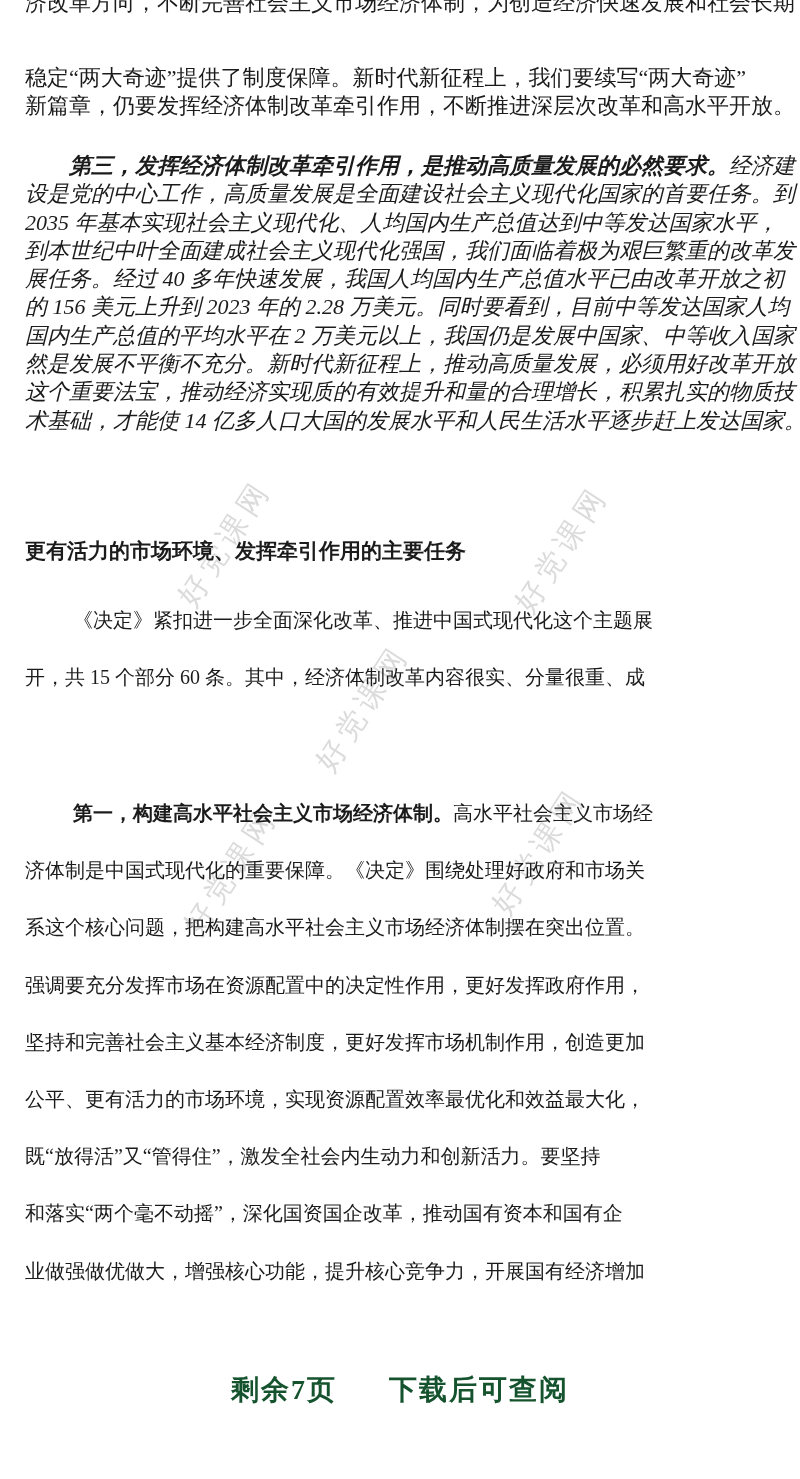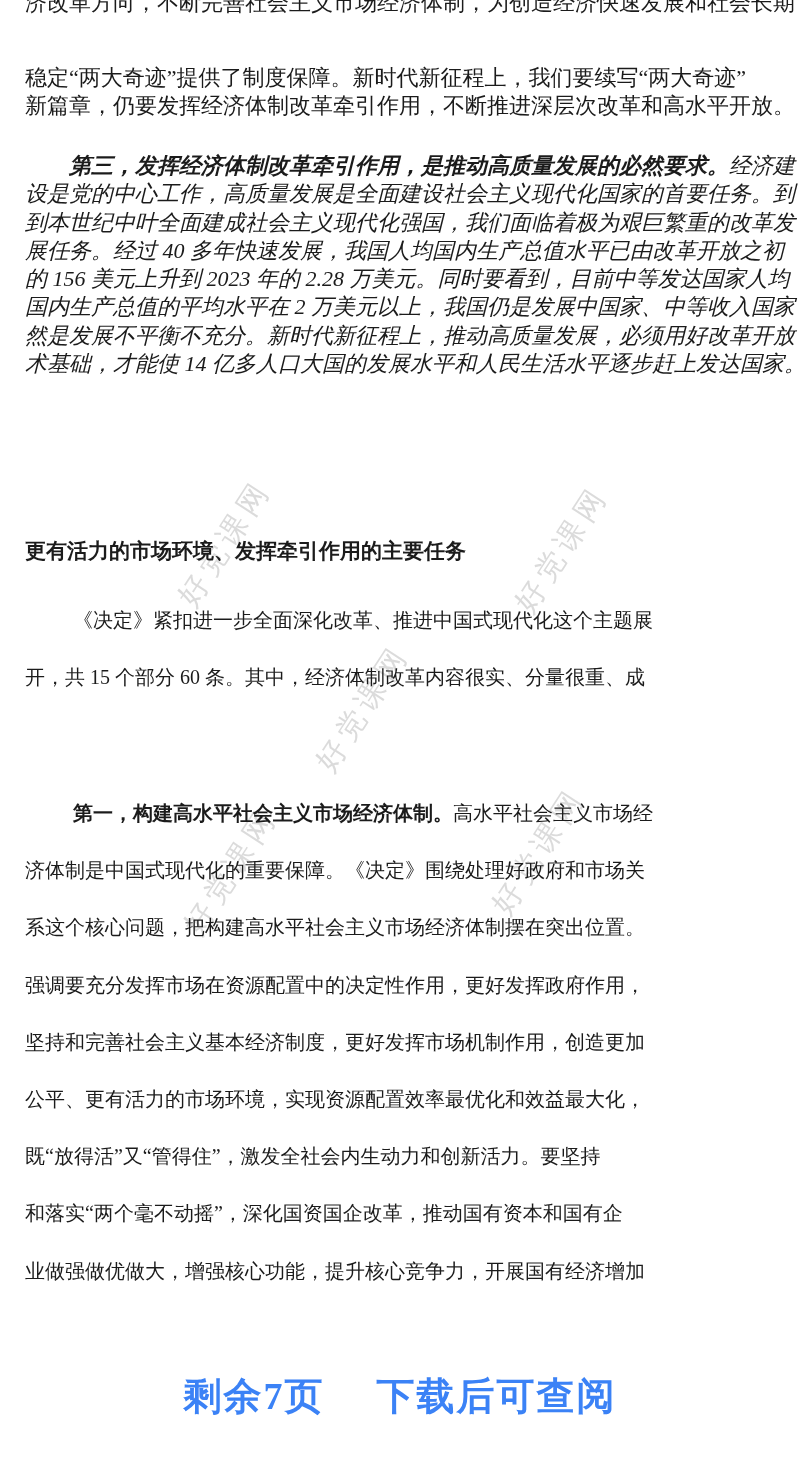--- a/index.html
+++ b/index.html
@@ -44,22 +44,22 @@
   }
   #wm1 { left:225px; top:543px; }
   #wm2 { left:562px; top:549px; }
   #wm3 { left:363px; top:708px; }
   #wm4 { left:231px; top:871px; }
   #wm5 { left:539px; top:851px; }
   
   .footer {
     position:absolute; left:0; top:1371px; width:800px;
     text-align:center;
-    font-size:38px; font-weight:700;
-    color:#3b82f6; letter-spacing:2px;
+    font-size:28px; font-weight:700;
+    color:#14532d; letter-spacing:2px;
     font-family:"Liberation Serif","DejaVu Serif",serif;
     white-space:nowrap;
   }
   .footer .gap { display:inline-block; width:52px; }
 </style>
 </head>
 <body>
 
 <div class="page">
 
@@ -74,25 +74,27 @@
   </div>
 
   <div class="dense" id="p-miracle">
     <div class="ln">稳定“两大奇迹”提供了制度保障。新时代新征程上，我们要续写“两大奇迹”</div>
     <div class="ln">新篇章，仍要发挥经济体制改革牵引作用，不断推进深层次改革和高水平开放。</div>
   </div>
 
   <div class="dense" id="p-third">
     <div class="ln indent2"><span class="lead">第三，发挥经济体制改革牵引作用，是推动高质量发展的必然要求。</span><span>经济建</span></div>
     <div class="ln">设是党的中心工作，高质量发展是全面建设社会主义现代化国家的首要任务。到</div>
+    <div class="ln">2035 年基本实现社会主义现代化、人均国内生产总值达到中等发达国家水平，</div>
     <div class="ln">到本世纪中叶全面建成社会主义现代化强国，我们面临着极为艰巨繁重的改革发</div>
     <div class="ln">展任务。经过 40 多年快速发展，我国人均国内生产总值水平已由改革开放之初</div>
     <div class="ln">的 156 美元上升到 2023 年的 2.28 万美元。同时要看到，目前中等发达国家人均</div>
     <div class="ln">国内生产总值的平均水平在 2 万美元以上，我国仍是发展中国家、中等收入国家，</div>
     <div class="ln">然是发展不平衡不充分。新时代新征程上，推动高质量发展，必须用好改革开放</div>
+    <div class="ln">这个重要法宝，推动经济实现质的有效提升和量的合理增长，积累扎实的物质技</div>
     <div class="ln">术基础，才能使 14 亿多人口大国的发展水平和人民生活水平逐步赶上发达国家。</div>
   </div>
 
   <div class="section-heading">更有活力的市场环境、发挥牵引作用的主要任务</div>
 
   <div class="sparse" id="p-decision">
     <div class="ln indent2s">《决定》紧扣进一步全面深化改革、推进中国式现代化这个主题展</div>
     <div class="ln">开，共 15 个部分 60 条。其中，经济体制改革内容很实、分量很重、成</div>
   </div>
 

